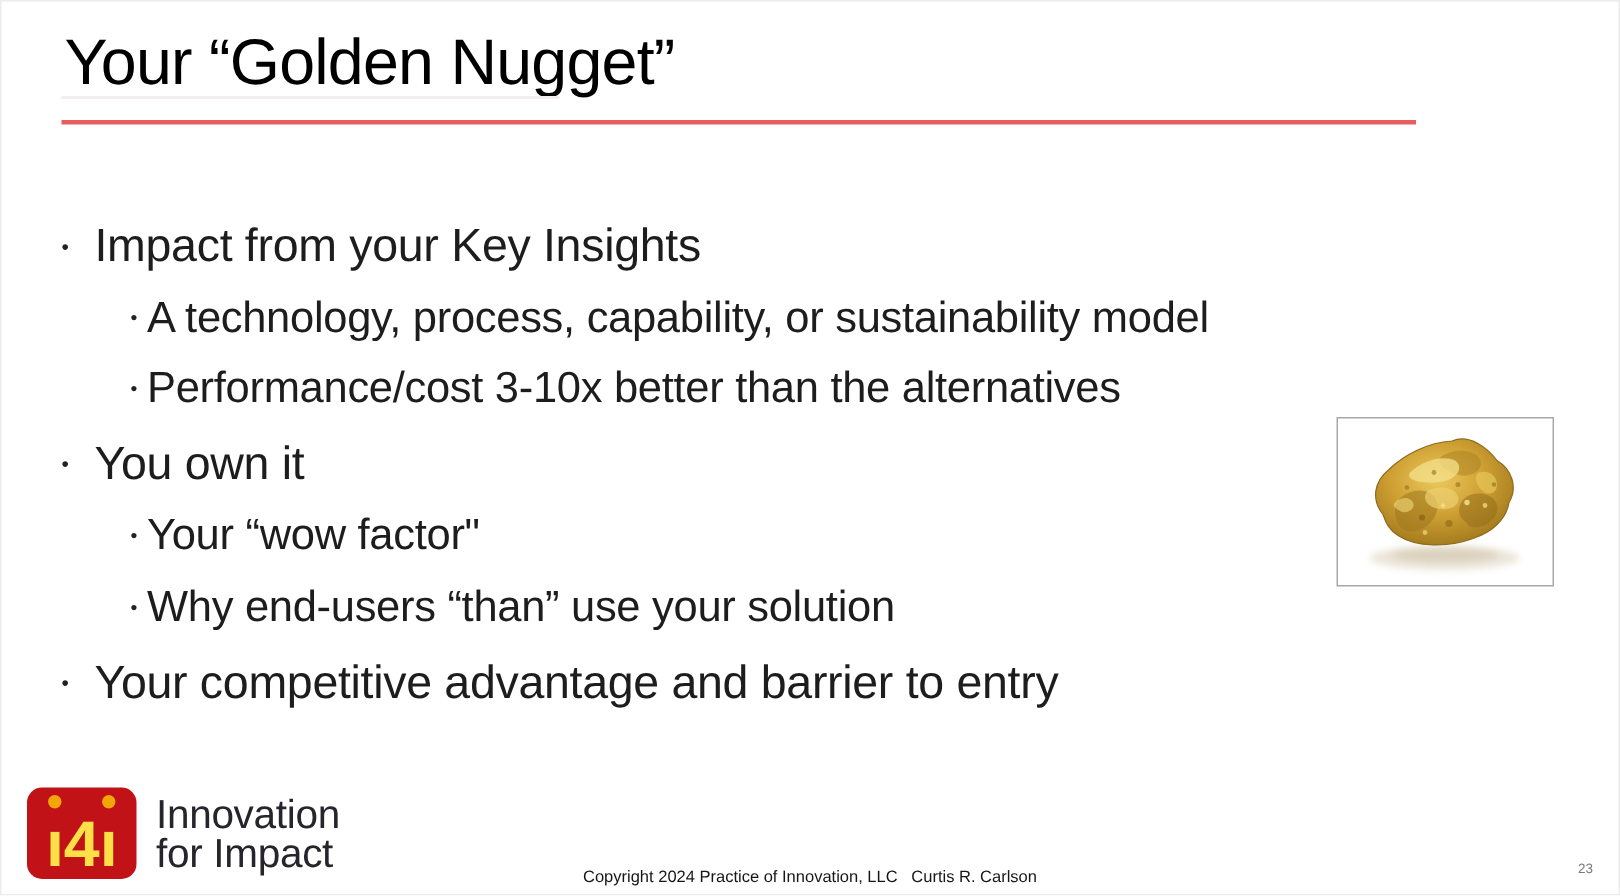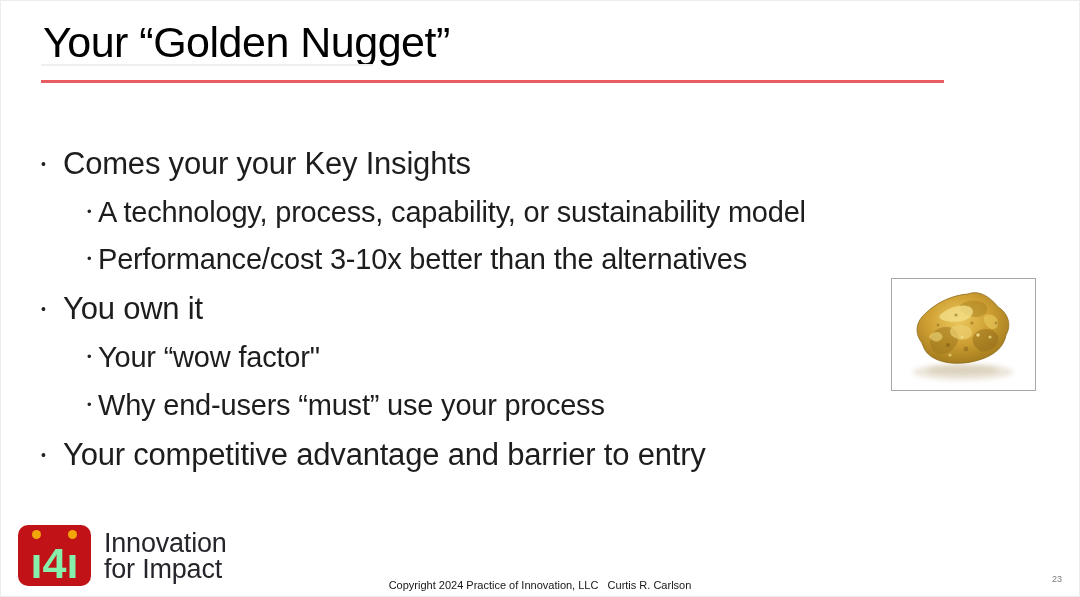--- a/index.html
+++ b/index.html
@@ -40,21 +40,21 @@
     background:#ffffff;border:1px solid #a8a8a8;box-sizing:border-box;
   }
   .nugget-frame svg{display:block;width:100%;height:100%;}
   .logo{position:absolute;left:17px;top:524px;width:260px;height:62px;}
   .logo-box{
     position:absolute;left:0;top:0;width:73px;height:61px;
     border-radius:10px;
     display:flex;align-items:flex-end;justify-content:center;
   }
   .logo-monogram{
-    color:#86efac;font-size:43px;font-weight:700;line-height:40px;
+    color:#fde047;font-size:43px;font-weight:700;line-height:40px;
     letter-spacing:0px;padding-bottom:3px;
   }
   .logo-dot{position:absolute;width:9px;height:9px;border-radius:50%;}
   .logo-dot.d1{left:14px;top:5px;}
   .logo-dot.d2{left:50px;top:5px;}
   .logo-tagline{
     position:absolute;left:86px;top:5px;
     font-size:27px;line-height:26px;color:#26252b;letter-spacing:-0.2px;
   }
   .footer-text{
@@ -72,41 +72,41 @@
 
 <div class="slide">
 
   <div class="slide-title">Your “Golden Nugget”</div>
   <div class="title-faint-line"></div>
   <div class="title-accent-line" style="background:#e85d5f;"></div>
 
   <div>
     <div class="bullet-row l1" style="top:143px">
       <span class="marker">•</span>
-      <span>Comes your your Key Insights</span>
+      <span>Impact from your Key Insights</span>
     </div>
     <div class="bullet-row l2" style="top:192px">
       <span class="marker">•</span>
       <span>A technology, process, capability, or sustainability model</span>
     </div>
     <div class="bullet-row l2" style="top:239px">
       <span class="marker">•</span>
       <span>Performance/cost 3-10x better than the alternatives</span>
     </div>
     <div class="bullet-row l1" style="top:288px">
       <span class="marker">•</span>
       <span>You own it</span>
     </div>
     <div class="bullet-row l2" style="top:337px">
       <span class="marker">•</span>
       <span>Your “wow factor"</span>
     </div>
     <div class="bullet-row l2" style="top:385px">
       <span class="marker">•</span>
-      <span>Why end-users “must” use your process</span>
+      <span>Why end-users “than” use your solution</span>
     </div>
     <div class="bullet-row l1" style="top:434px">
       <span class="marker">•</span>
       <span>Your competitive advantage and barrier to entry</span>
     </div>
   </div>
 
   <div class="nugget-frame">
     <svg viewBox="0 0 143 111">
       <defs>

